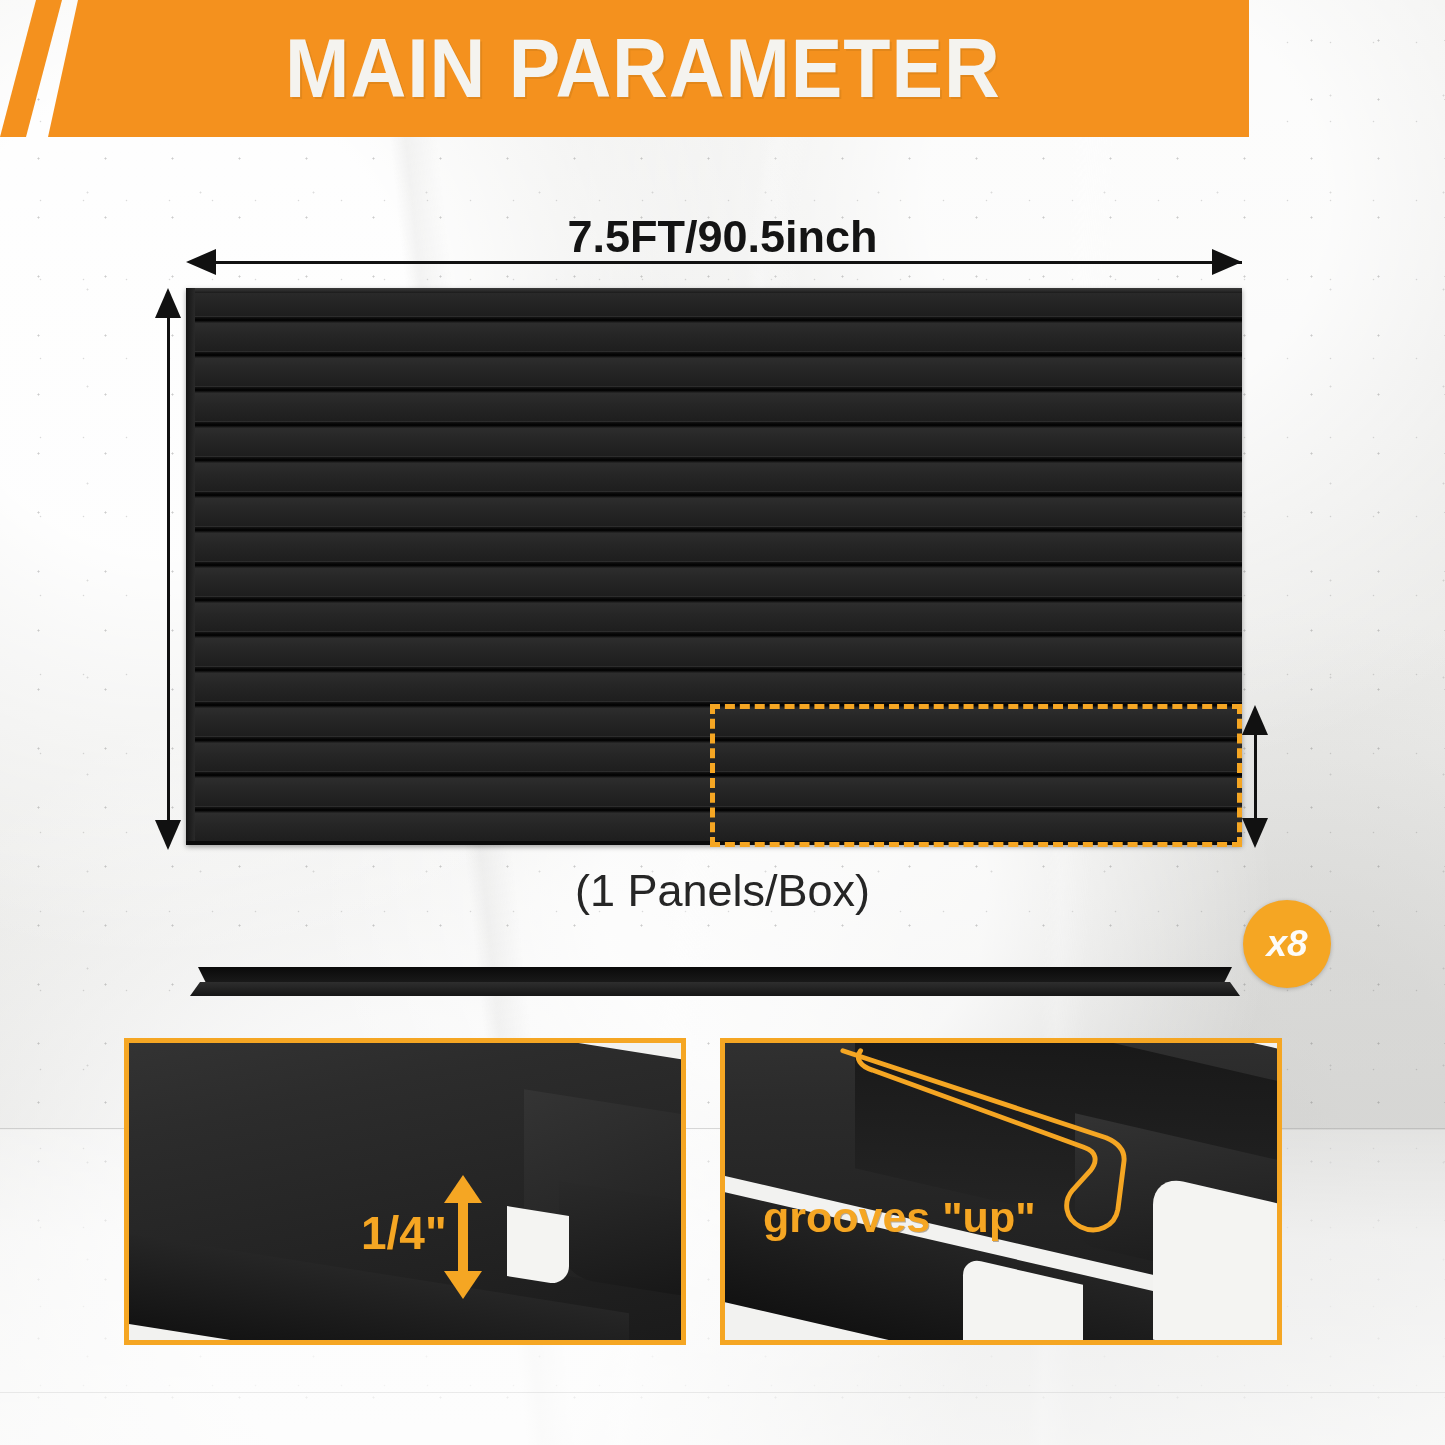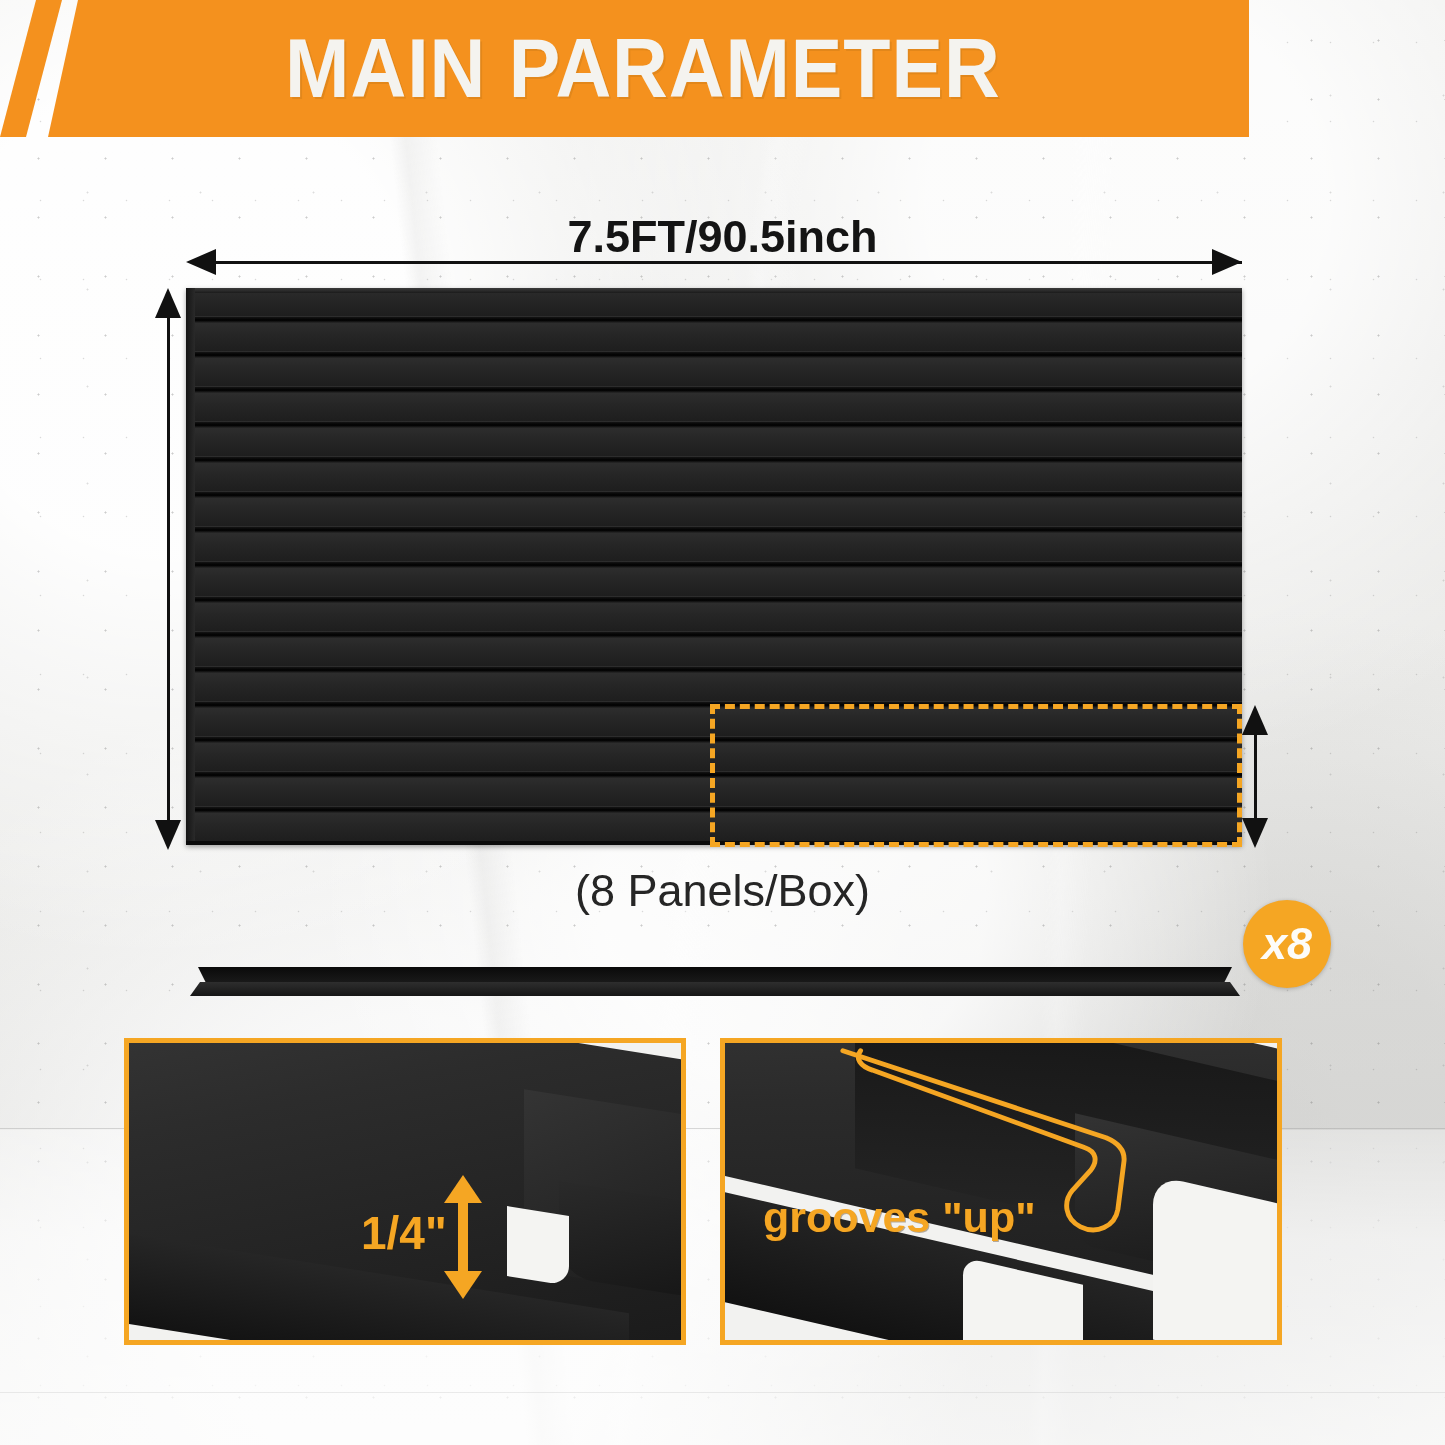--- a/index.html
+++ b/index.html
@@ -159,21 +159,21 @@
     position:absolute;left:0;right:0;top:15px;height:14px;
     background:linear-gradient(180deg,#2e2e2e,#161616);
     clip-path:polygon(10px 0, calc(100% - 10px) 0, 100% 100%, 0 100%);
   }
 
   
   #badge-x8{
     position:absolute;left:1243px;top:900px;width:88px;height:88px;
     border-radius:50%;background:var(--orange-2);
     display:flex;align-items:center;justify-content:center;
-    color:#fdfcf8;font-size:45px;font-weight:bold;font-style:italic;
+    color:#fdfcf8;font-size:37px;font-weight:bold;font-style:italic;
     box-shadow:0 1px 4px rgba(0,0,0,.22);
   }
 
   
   .photo{
     position:absolute;top:1038px;height:307px;
     border:5px solid var(--orange-2);
     box-sizing:border-box;overflow:hidden;
     background:#2b2b2b;
   }
@@ -374,21 +374,21 @@
     <div class="edge-l"></div>
     <div class="edge-b"></div>
   </div>
 
   <div id="dash-box"></div>
 
   <div class="dim-line-v" style="left:1254px;top:722px;height:104px;"></div>
   <div class="arrow arrow-u" style="left:1242px;top:705px;"></div>
   <div class="arrow arrow-d" style="left:1242px;top:818px;"></div>
 
-  <div id="label-panels">(8 Panels/Box)</div>
+  <div id="label-panels">(1 Panels/Box)</div>
 
   <div id="edge-strip">
     <div class="bar-top"></div>
     <div class="bar-bot"></div>
   </div>
 
   <div id="badge-x8">x8</div>
 
   <div class="photo" id="photo-left">
     <div class="bgfill"></div>

